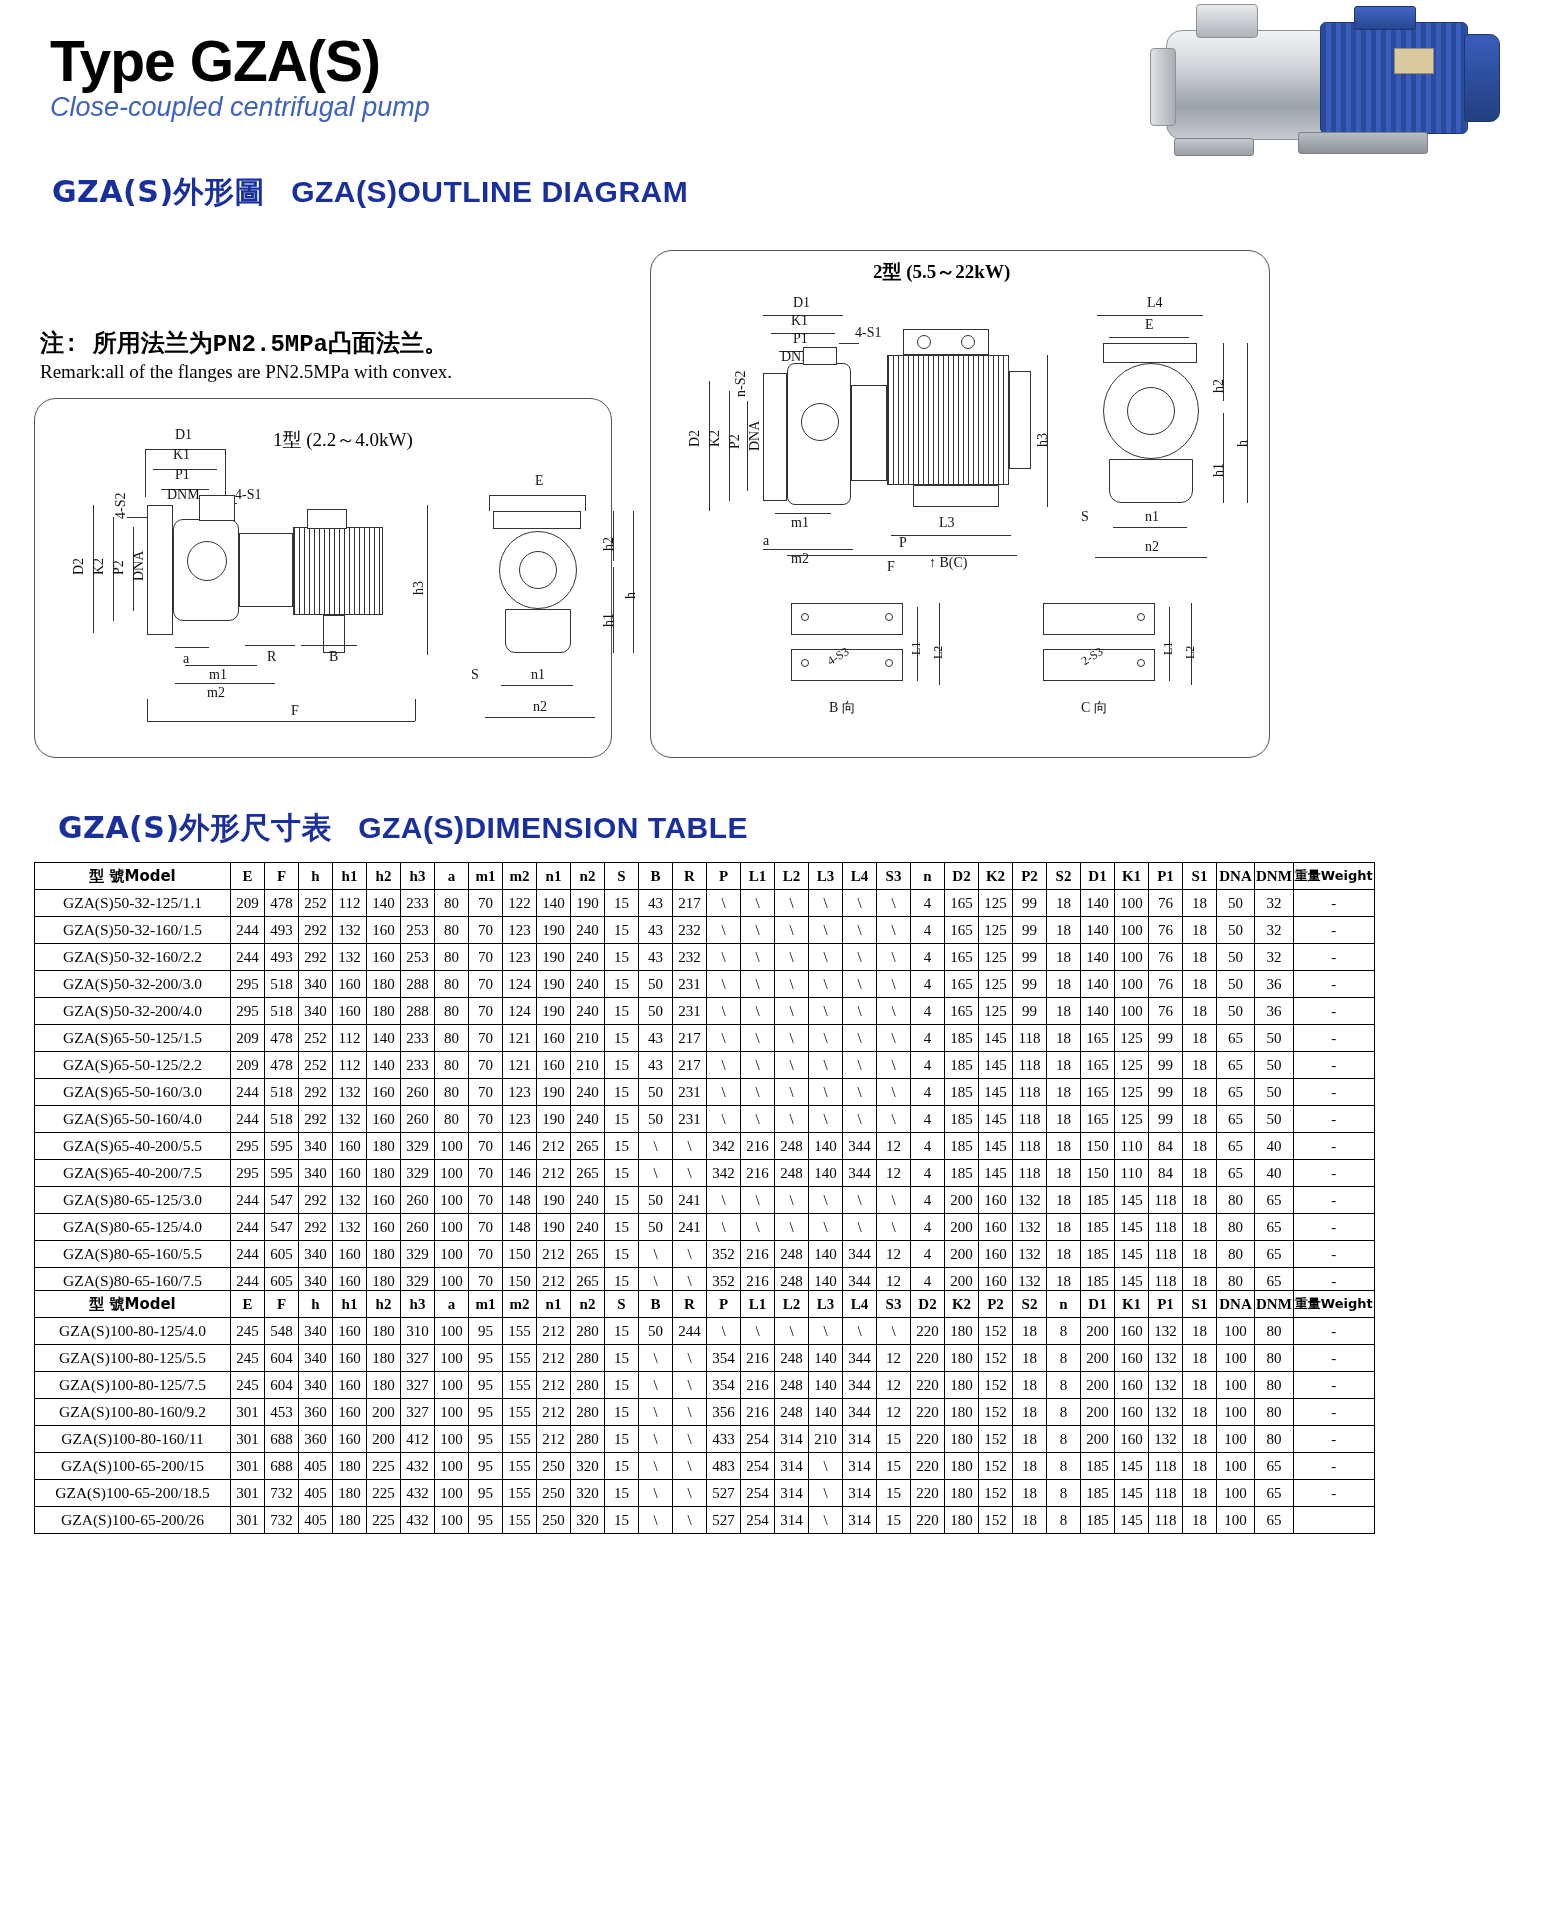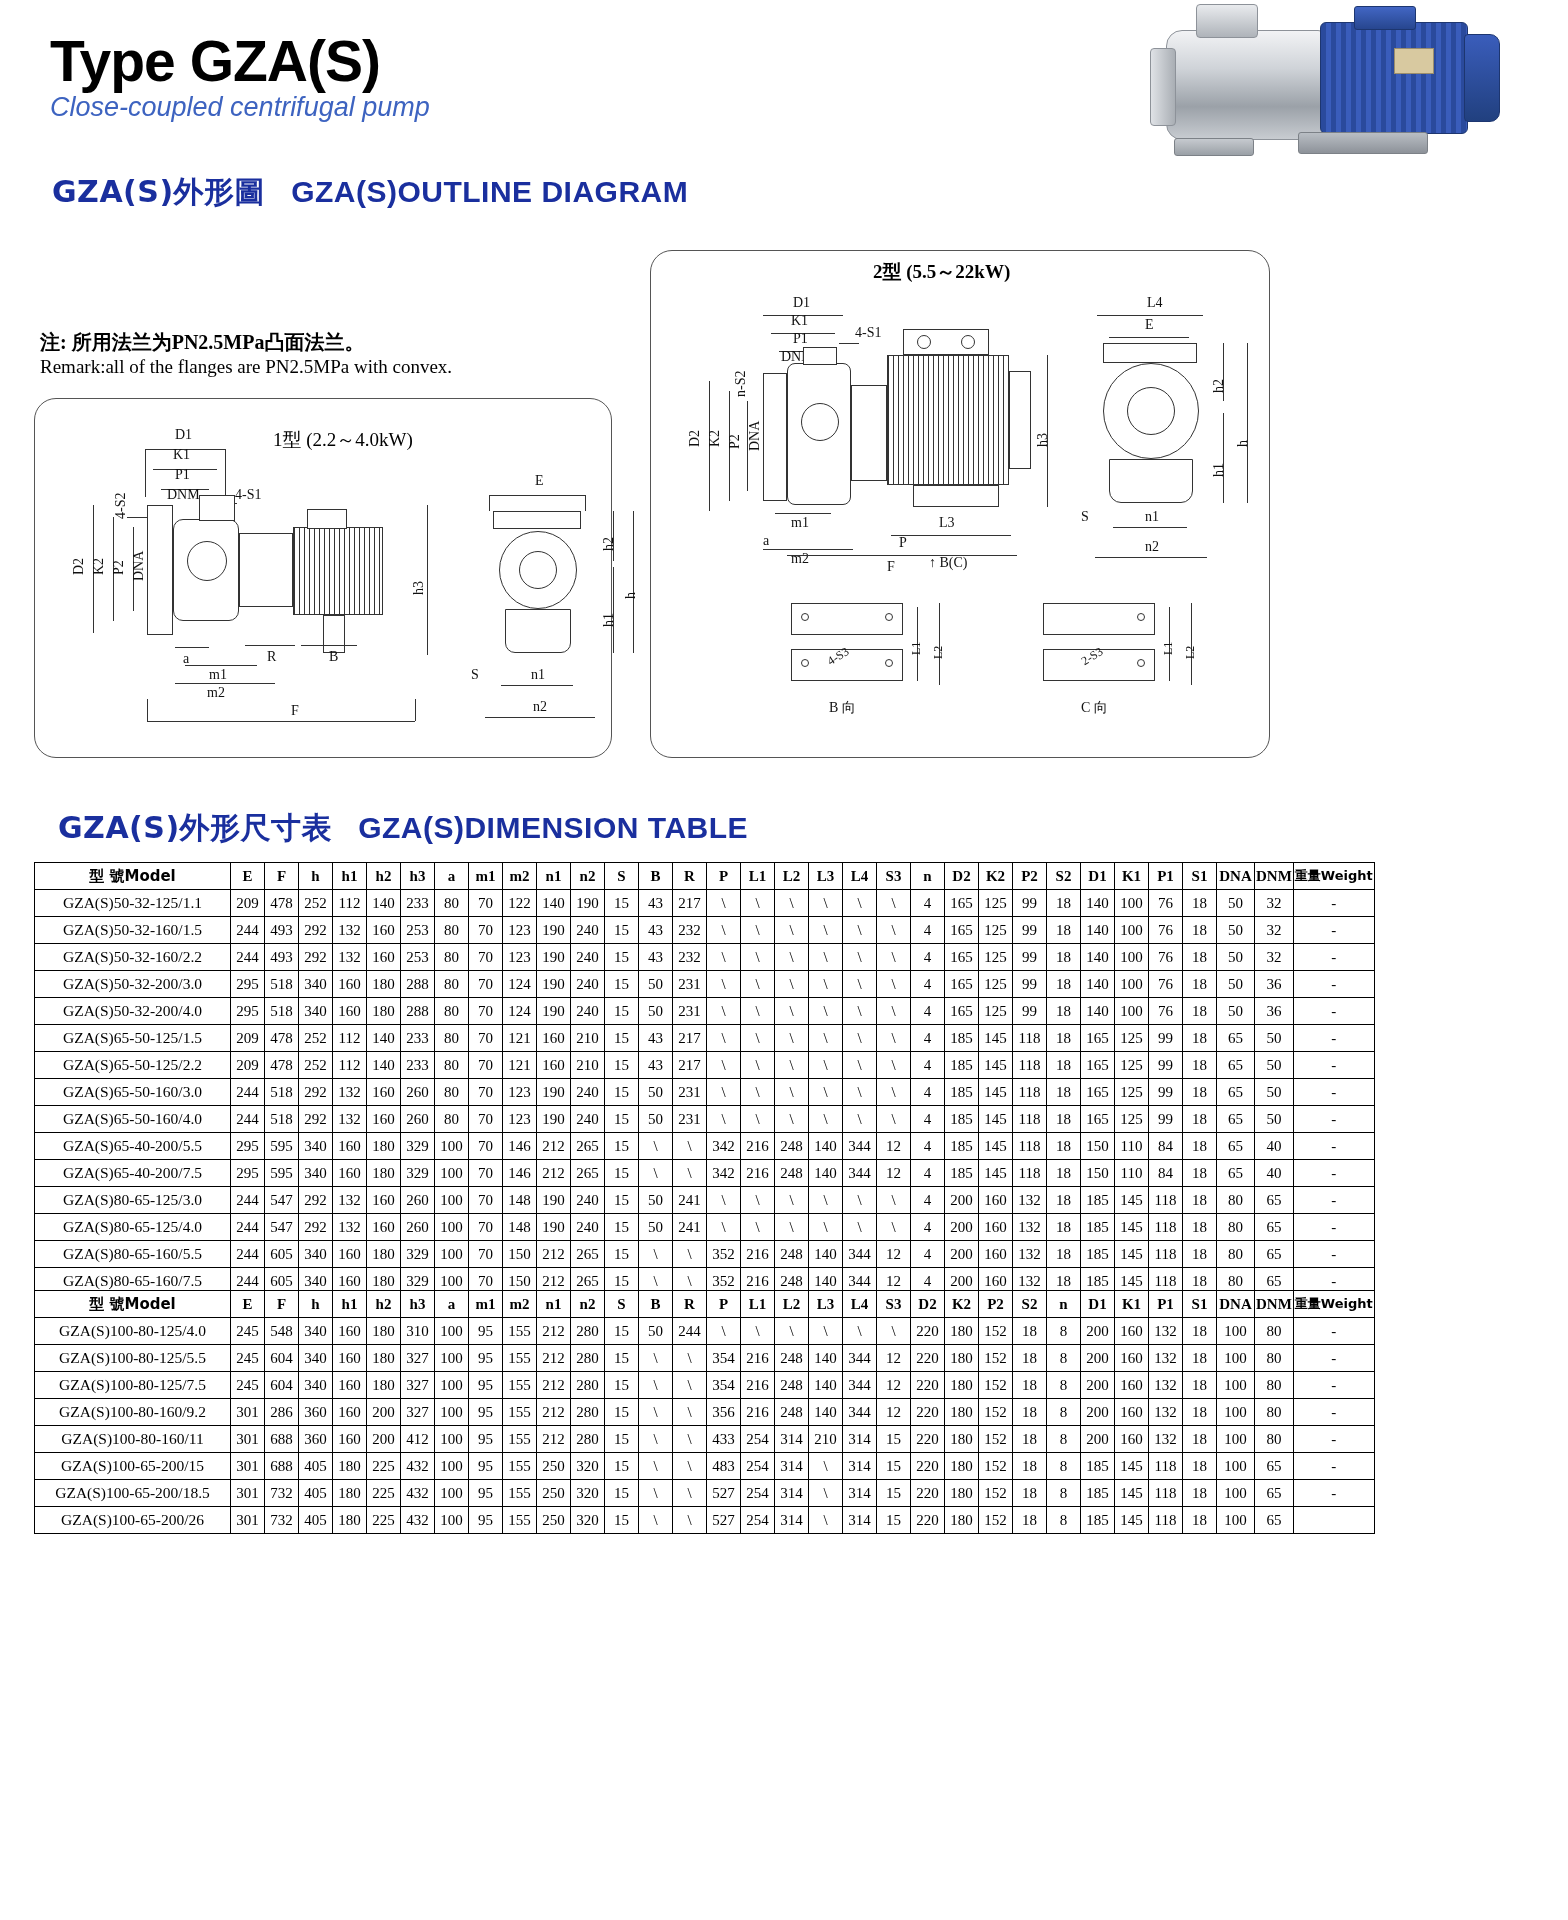--- a/index.html
+++ b/index.html
@@ -131,23 +131,23 @@
   .sec-cn { font-family:"DejaVu Sans", sans-serif; font-weight:bold; }
   .sec-gap { display:inline-block; width:26px; }
 
   
   .remark {
     position:absolute; left:40px; top:330px;
     width:430px;
     line-height:1.25;
   }
   .remark-cn {
-    font-family:Liberation Serif, serif;
+    font-family:Liberation Mono, monospace;
     font-weight:bold;
-    font-size:20px;
+    font-size:24px;
     white-space:nowrap;
   }
   .remark-en {
     font-family:"Liberation Serif", serif;
     font-size:19px;
     white-space:nowrap;
   }
 
   
   .panel {
@@ -1217,21 +1217,21 @@
           <td>160</td>
           <td>132</td>
           <td>18</td>
           <td>100</td>
           <td>80</td>
           <td>-</td>
         </tr>
         <tr>
           <td class="model">GZA(S)100-80-160/9.2</td>
           <td>301</td>
-          <td>286</td>
+          <td>453</td>
           <td>360</td>
           <td>160</td>
           <td>200</td>
           <td>327</td>
           <td>100</td>
           <td>95</td>
           <td>155</td>
           <td>212</td>
           <td>280</td>
           <td>15</td>

